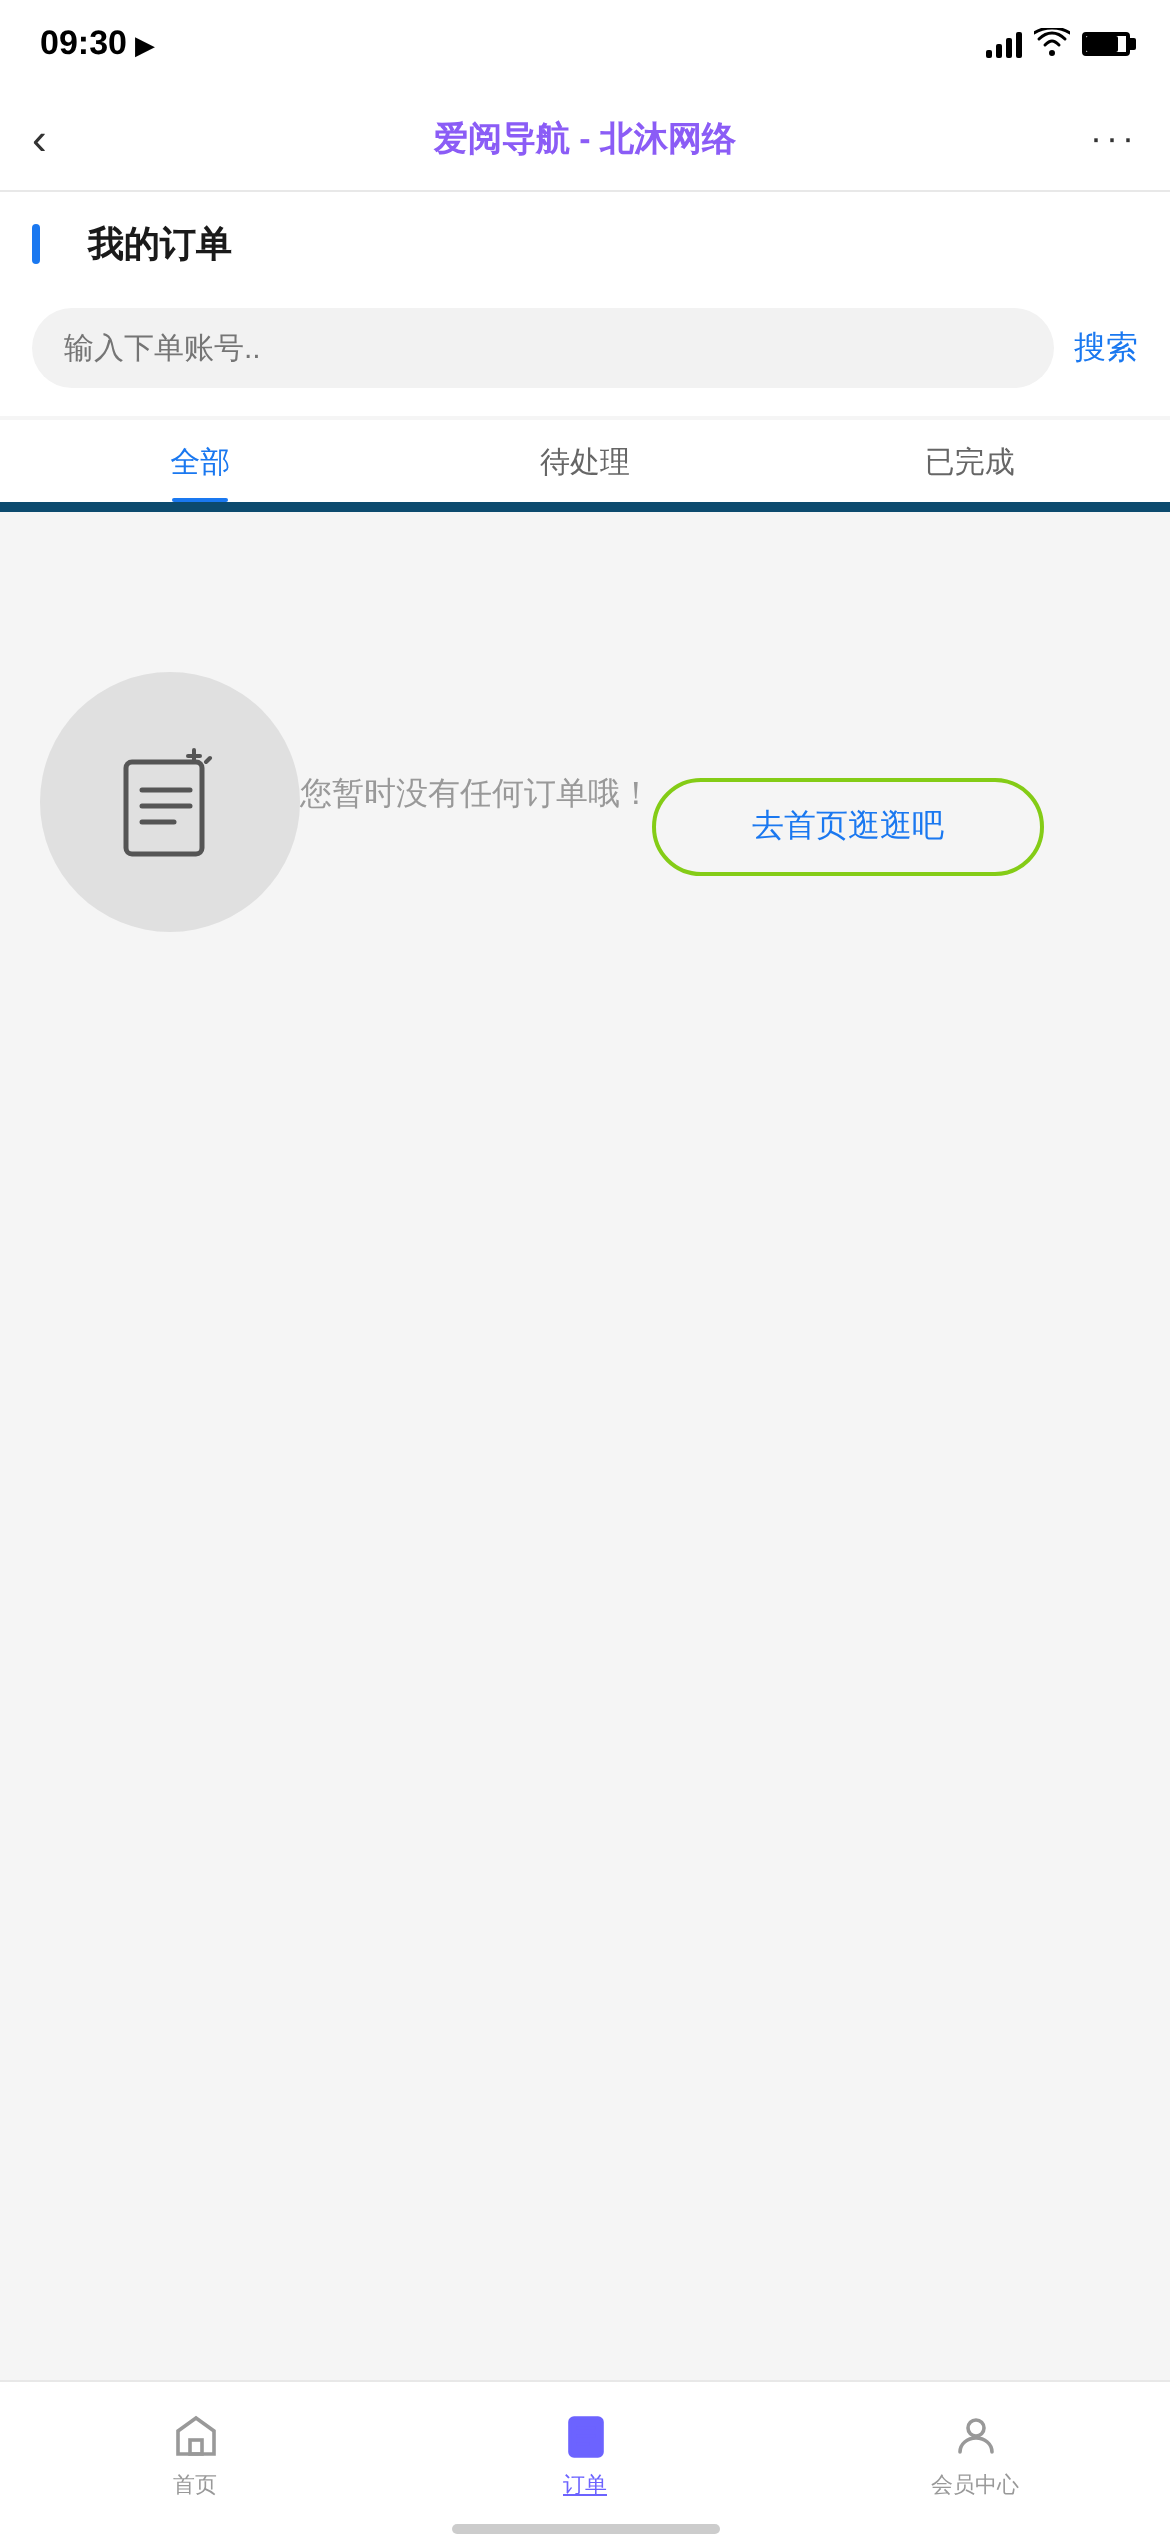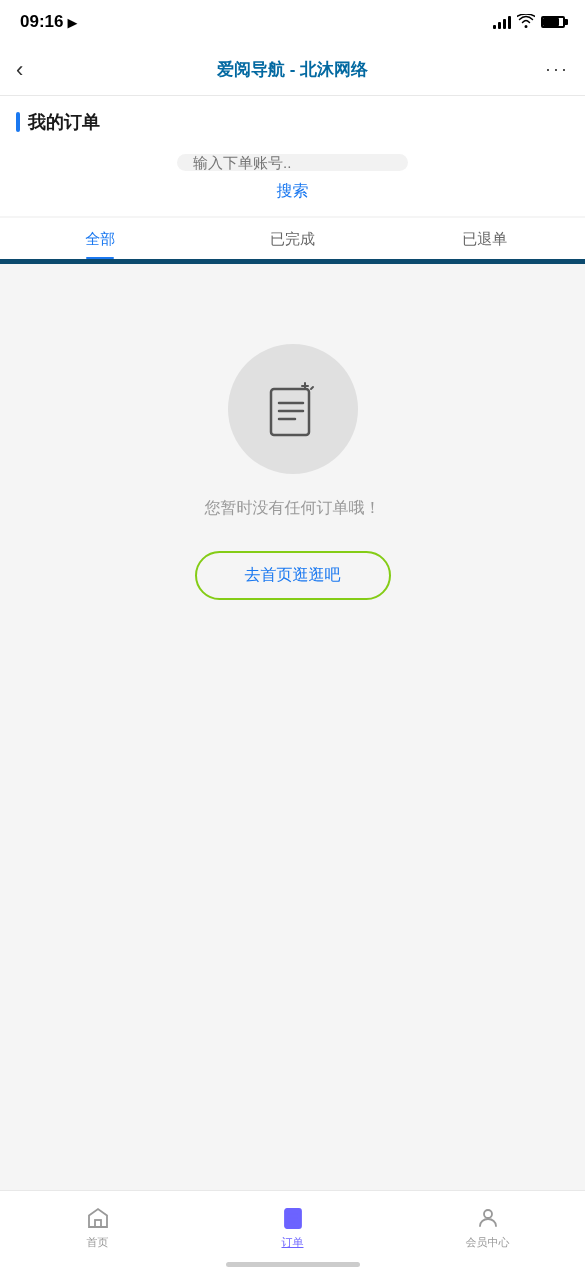--- a/index.html
+++ b/index.html
@@ -61,37 +61,37 @@
     }
     .nav-back {
       font-size: 22px;
       color: #333;
       cursor: pointer;
       width: 40px;
     }
     .nav-title {
       font-size: 17px;
       font-weight: 600;
-      color: #0369a1;
+      color: #8b5cf6;
     }
     .nav-more {
       font-size: 18px;
       color: #333;
       letter-spacing: 2px;
       width: 40px;
       text-align: right;
     }
 
     
     .page-header {
       background: #fff;
       padding: 14px 16px 10px;
       display: flex;
       align-items: center;
-      gap: 8px;
+      gap: 24px;
     }
     .page-header-indicator {
       width: 4px;
       height: 20px;
       background: #1a78f0;
       border-radius: 2px;
     }
     .page-header-title {
       font-size: 18px;
       font-weight: 600;
@@ -100,21 +100,20 @@
 
     
     .search-section {
       background: #fff;
       padding: 10px 16px 14px;
     }
     .search-row {
       display: flex;
       align-items: center;
       gap: 10px;
-      flex-direction: column;
     }
     .search-input-wrap {
       flex: 1;
       background: #f2f2f2;
       border-radius: 22px;
       height: 40px;
       display: flex;
       align-items: center;
       padding: 0 16px;
     }
@@ -164,21 +163,20 @@
       transform: translateX(-50%);
       width: 28px;
       height: 2px;
       background: #1a78f0;
       border-radius: 2px;
     }
 
     
     .empty-state {
       display: flex;
-      flex-direction: column;
       align-items: center;
       padding: 80px 20px 40px;
       background: #f5f5f5;
     }
     .empty-icon-circle {
       width: 130px;
       height: 130px;
       border-radius: 50%;
       background: #e0e0e0;
       display: flex;
@@ -301,21 +299,21 @@
       height: 100%;
       background: #000;
       border-radius: 1px;
     }
   </style>
 </head>
 <body>
 
 <div class="status-bar">
   <div style="display:flex;align-items:center;gap:4px;">
-    <span class="status-time">09:16</span>
+    <span class="status-time">09:30</span>
     <span style="font-size:13px;">▶</span>
   </div>
   <div class="status-icons">
     <div class="signal-bars">
       <span></span>
         <span></span>
         <span></span>
         <span></span>
     </div>
     <span class="wifi-icon">
@@ -350,24 +348,24 @@
     </div>
     <span class="search-btn">搜索</span>
   </div>
 </div>
 
 <div class="tabs-bar">
   <div class="tab-item active">
     <span>全部</span>
   </div>
   <div class="tab-item">
+    <span>待处理</span>
+  </div>
+  <div class="tab-item">
     <span>已完成</span>
-  </div>
-  <div class="tab-item">
-    <span>已退单</span>
   </div>
 </div>
 
 <div class="main-content">
   <div class="empty-state">
     <div class="empty-icon-circle">
       <div class="doc-icon">
         <svg width="64" height="64" viewBox="0 0 64 64" fill="none">
 
           <rect x="10" y="14" width="38" height="46" rx="3" ry="3" stroke="#555" stroke-width="2.5" fill="none"></rect>

